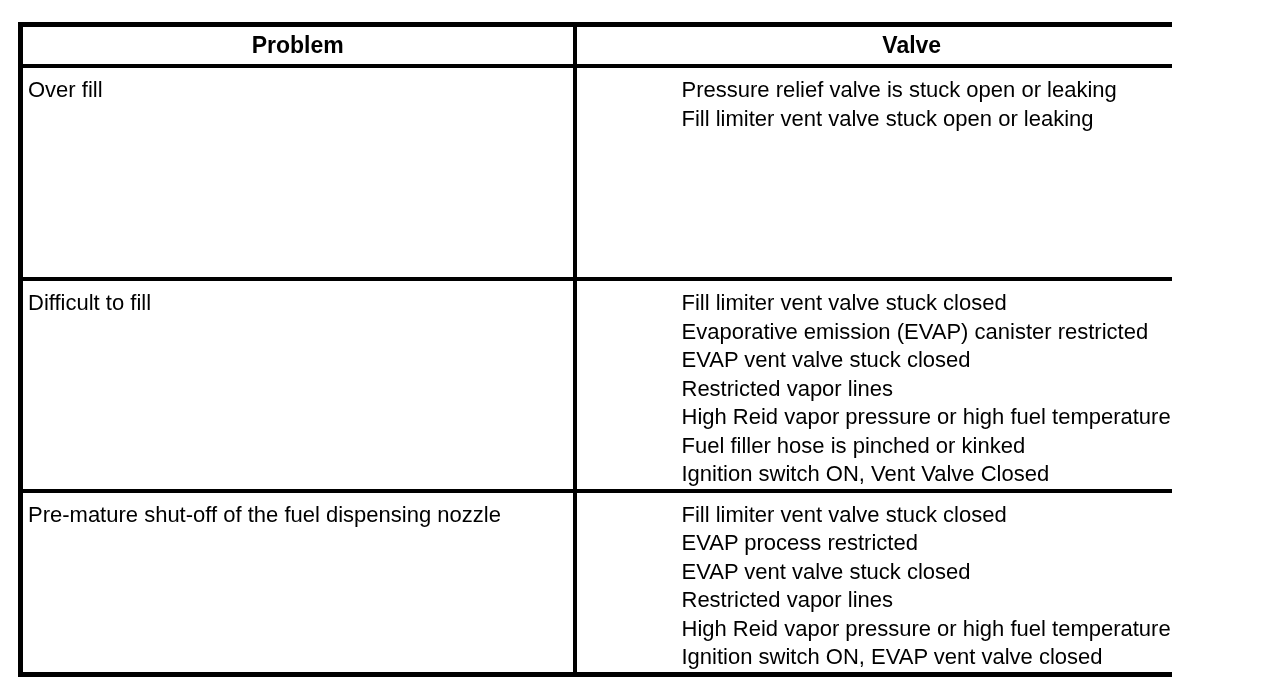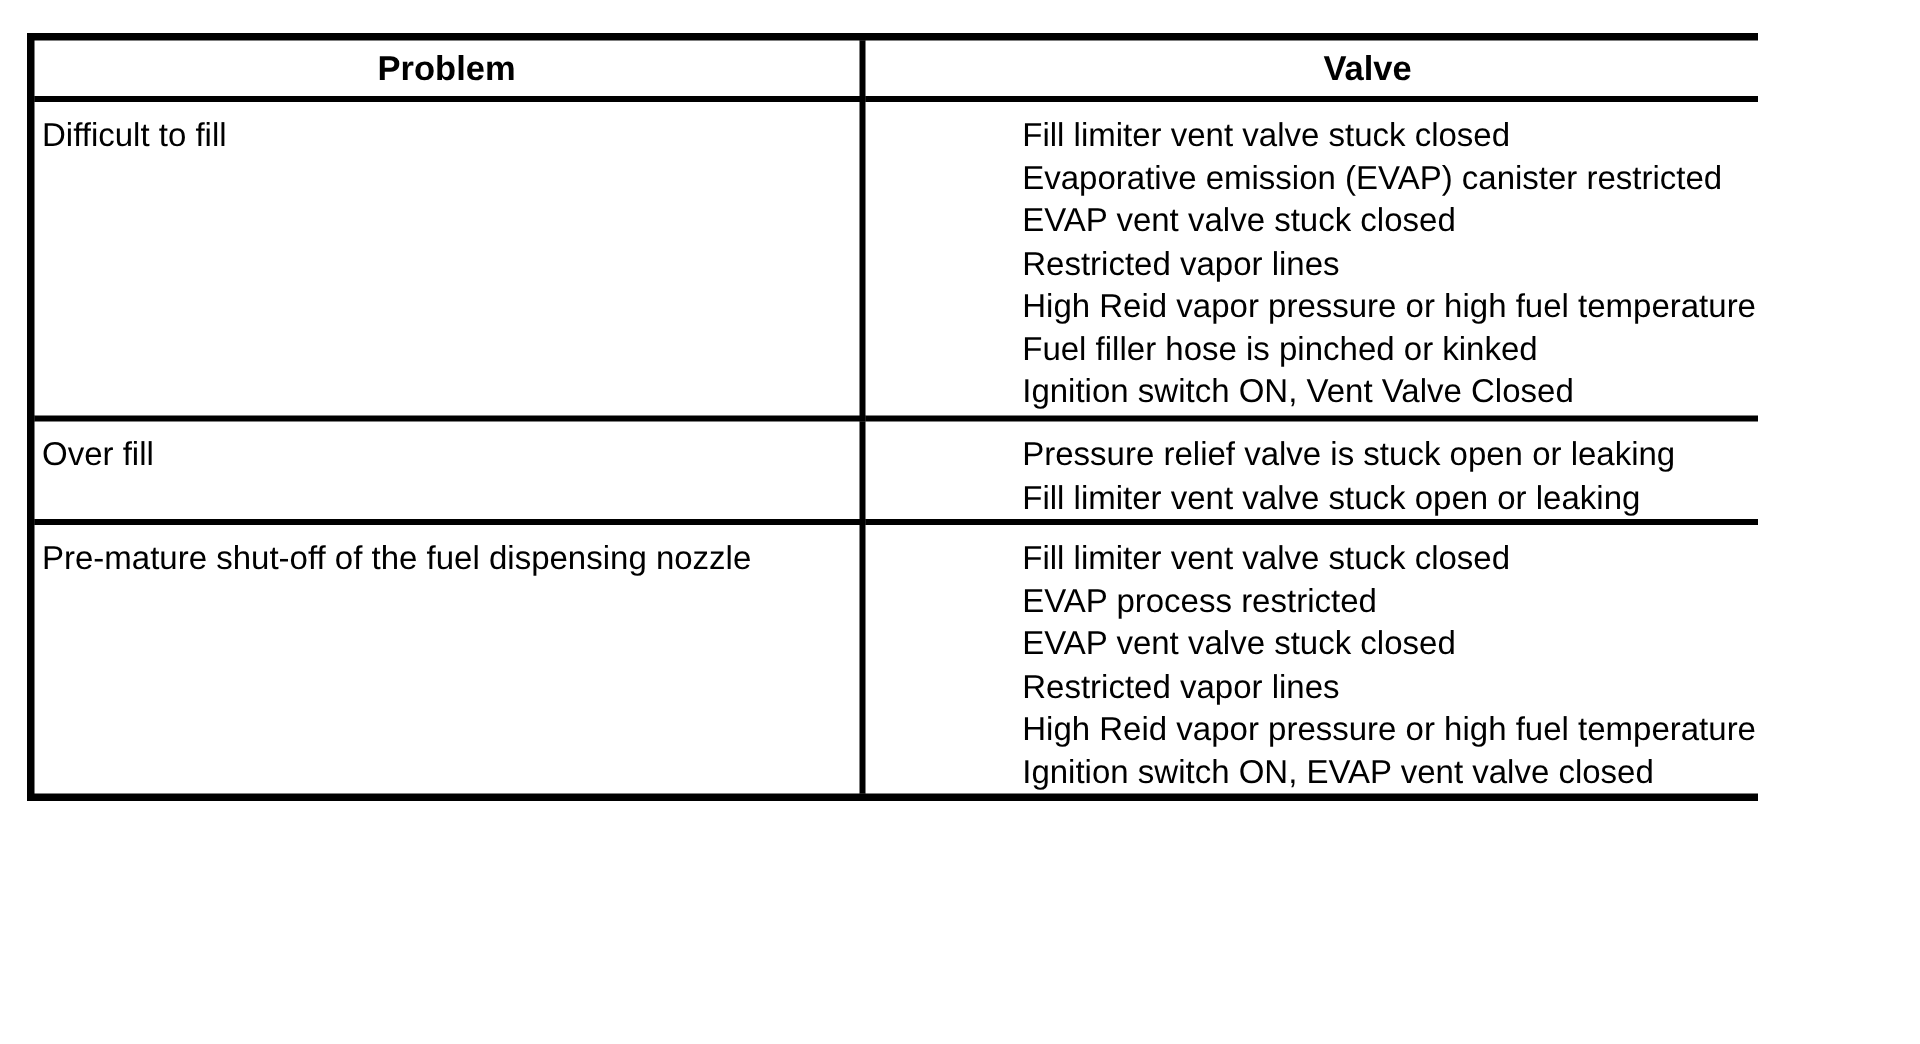--- a/index.html
+++ b/index.html
@@ -77,36 +77,36 @@
       <col>
     </colgroup>
     <tbody>
       <tr class="header-row">
         <th>Problem</th>
         <th>Valve</th>
       </tr>
     </tbody>
     <tbody id="problem-rows">
         <tr>
+          <td class="problem-cell">Over fill</td>
+          <td class="causes-cell">
+            <div class="cause-line">Pressure relief valve is stuck open or leaking</div>
+            <div class="cause-line">Fill limiter vent valve stuck open or leaking</div>
+          </td>
+        </tr>
+        <tr>
           <td class="problem-cell">Difficult to fill</td>
           <td class="causes-cell">
             <div class="cause-line">Fill limiter vent valve stuck closed</div>
             <div class="cause-line">Evaporative emission (EVAP) canister restricted</div>
             <div class="cause-line">EVAP vent valve stuck closed</div>
             <div class="cause-line">Restricted vapor lines</div>
             <div class="cause-line">High Reid vapor pressure or high fuel temperature</div>
             <div class="cause-line">Fuel filler hose is pinched or kinked</div>
             <div class="cause-line">Ignition switch ON, Vent Valve Closed</div>
-          </td>
-        </tr>
-        <tr>
-          <td class="problem-cell">Over fill</td>
-          <td class="causes-cell">
-            <div class="cause-line">Pressure relief valve is stuck open or leaking</div>
-            <div class="cause-line">Fill limiter vent valve stuck open or leaking</div>
           </td>
         </tr>
         <tr>
           <td class="problem-cell">Pre-mature shut-off of the fuel dispensing nozzle</td>
           <td class="causes-cell">
             <div class="cause-line">Fill limiter vent valve stuck closed</div>
             <div class="cause-line">EVAP process restricted</div>
             <div class="cause-line">EVAP vent valve stuck closed</div>
             <div class="cause-line">Restricted vapor lines</div>
             <div class="cause-line">High Reid vapor pressure or high fuel temperature</div>

